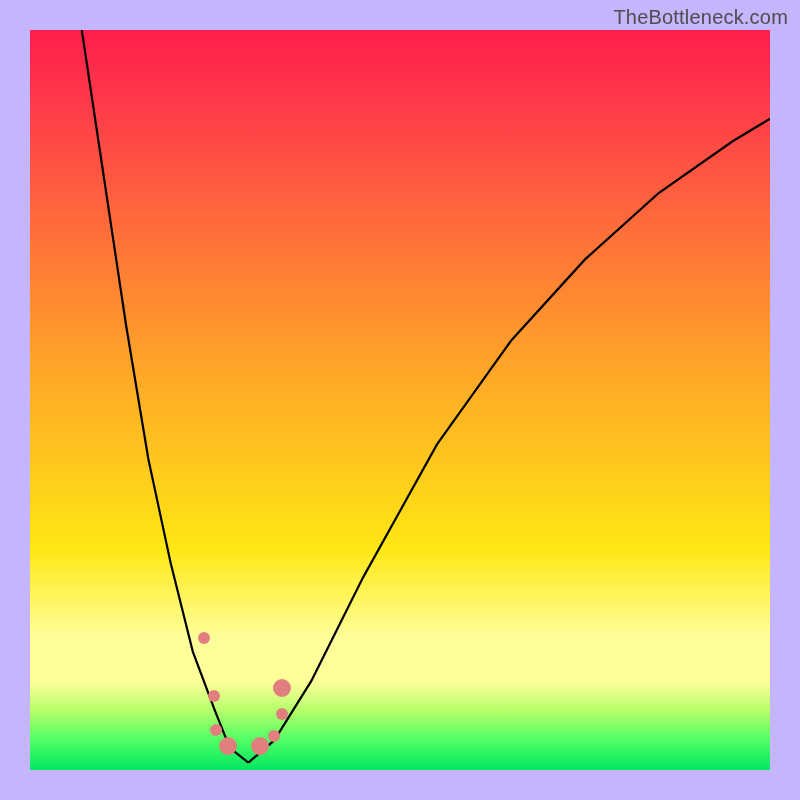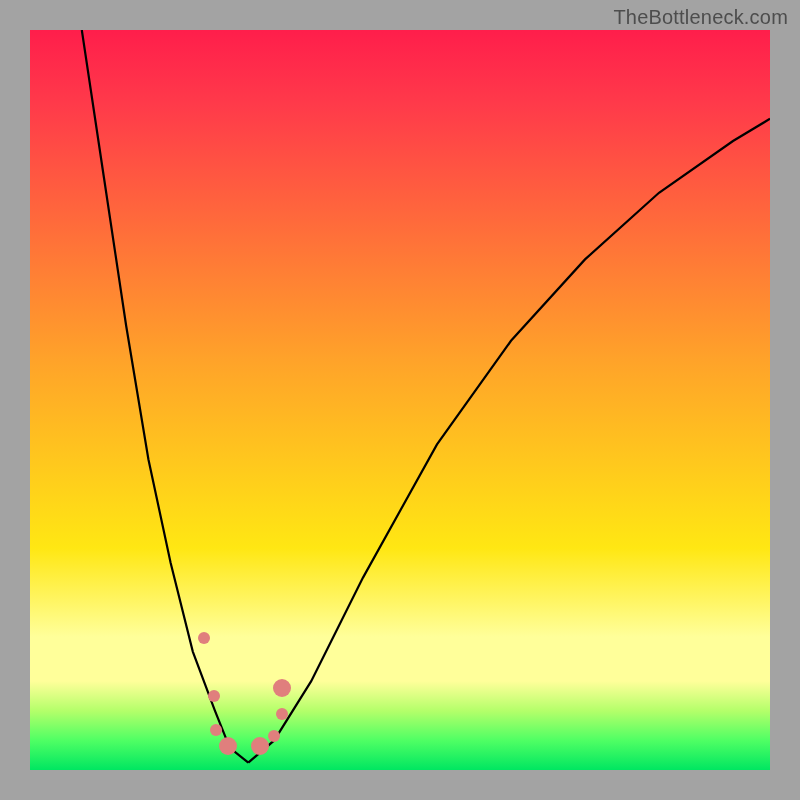--- a/index.html
+++ b/index.html
@@ -10,21 +10,21 @@
     overflow: hidden;
     background: #000;
     font-family: Arial, Helvetica, sans-serif;
   }
   .frame {
     position: absolute;
     top: 0;
     left: 0;
     width: 800px;
     height: 800px;
-    background: #a3a3a3;
+    background: #c4b5fd;
   }
   .plot-area {
     position: absolute;
     top: 30px;
     left: 30px;
     width: 740px;
     height: 740px;
     
     background: linear-gradient(
       to bottom,

